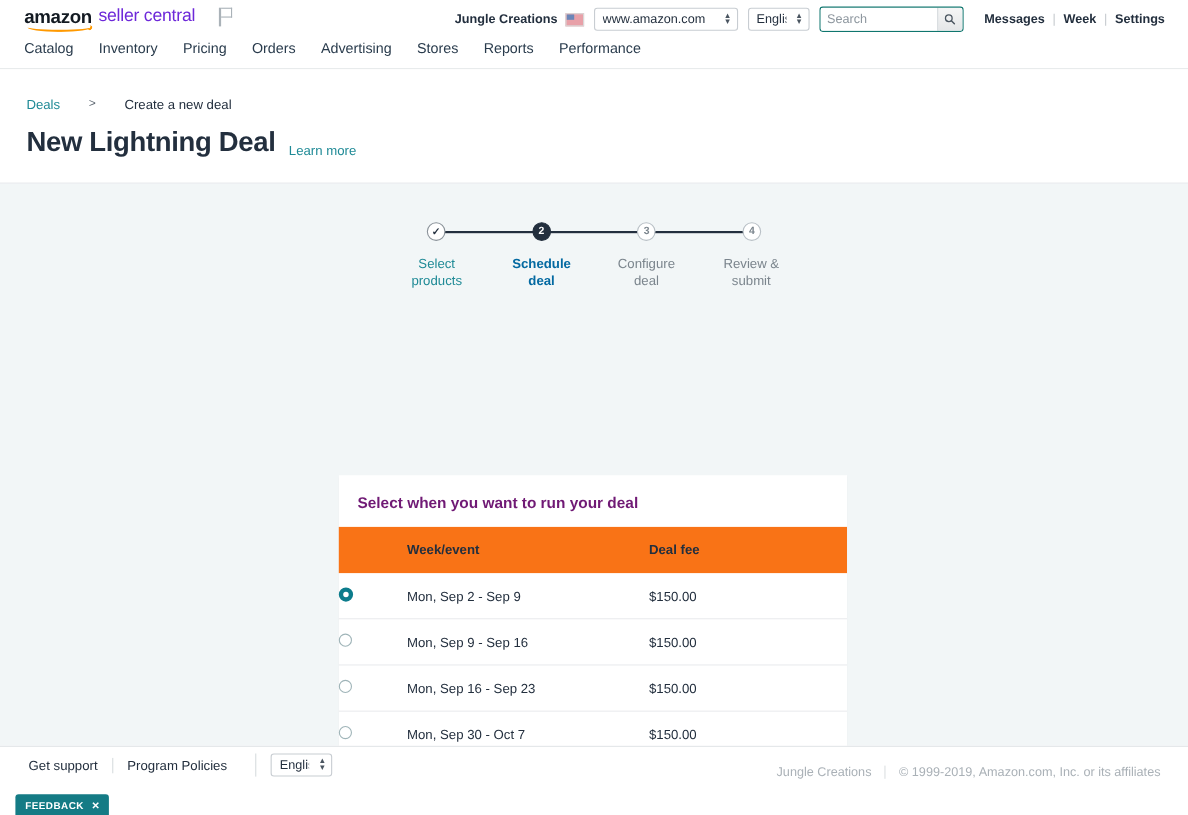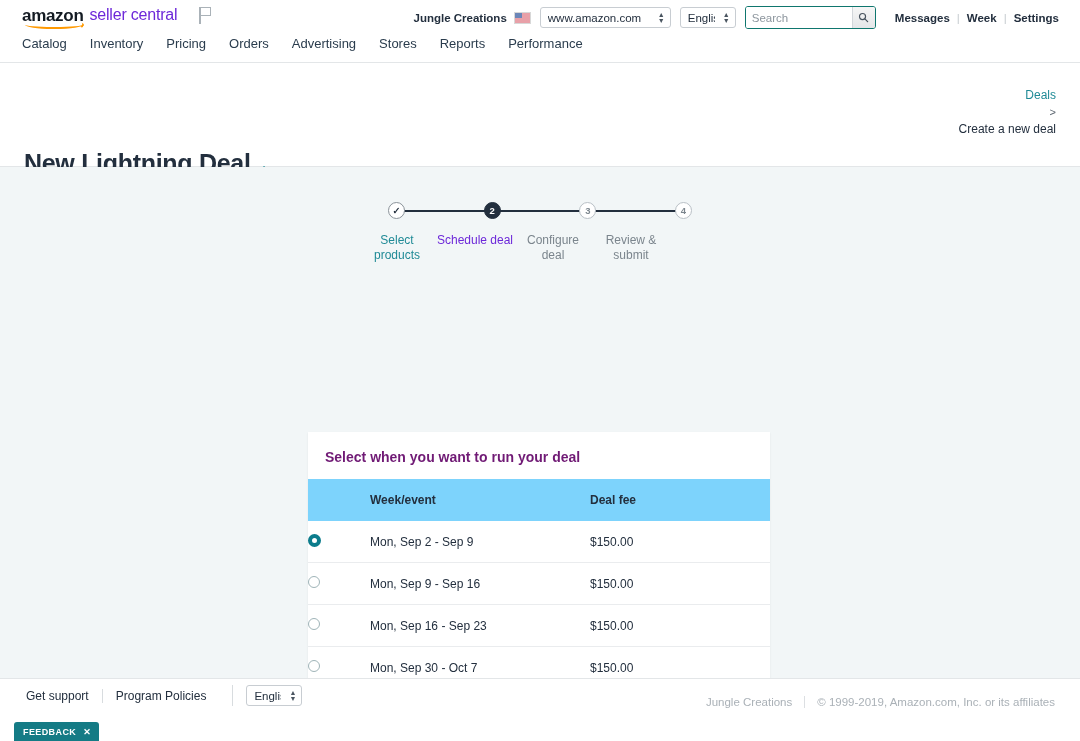--- a/index.html
+++ b/index.html
@@ -210,25 +210,24 @@
   .titlearea {
     background: #ffffff;
     padding: 0 24px;
     position: relative;
     height: 104px;
     box-sizing: border-box;
     border-bottom: 1px solid #e3e6e8;
   }
   .breadcrumb {
     display: flex;
-    align-items: flex-end;
-    gap: 4px;
+    align-items: flex-start;
+    gap: 26px;
     padding-top: 25px;
     font-size: 12px;
-    flex-direction: column;
   }
   .bc-link { color: #1f8a96; text-decoration: none; cursor: pointer; }
   .bc-sep { color: #5c6670; font-size: 11px; }
   .bc-cur { color: #232f3e; }
 
   .title-row {
     display: flex;
     align-items: flex-end;
     gap: 12px;
     margin-top: 13px;
@@ -327,32 +326,33 @@
     background: #232f3e;
     color: #ffffff;
     border: 1.4px solid #232f3e;
   }
   .circle.todo {
     border: 1.4px solid #b9c0c6;
     color: #7b858d;
   }
   .step-labels {
     display: flex;
+    justify-content: space-between;
     margin-top: 13px;
   }
   .step-label {
     width: 78px;
     text-align: center;
     font-size: 12px;
     line-height: 15px;
   }
   .step-label:first-child { margin-left: -30px; }
   .step-label:last-child { margin-right: -30px; }
   .sl-done { color: #1f8a96; cursor: pointer; }
-  .sl-active { color: #6d28d9; font-weight: normal; }
+  .sl-active { color: #0369a1; font-weight: bold; }
   .sl-todo { color: #7b858d; }
 
   
   .card {
     position: absolute;
     left: 308px;
     top: 265px;
     width: 462px;
     background: #ffffff;
     box-shadow: 0 1px 2px rgba(0,0,0,0.07);
@@ -364,21 +364,21 @@
     color: #701a75;
     padding: 17px 17px 14px 17px;
     margin: 0;
   }
   table.deals {
     width: 100%;
     border-collapse: collapse;
     table-layout: fixed;
   }
   table.deals thead th {
-    background: #7dd3fc;
+    background: #f97316;
     height: 42px;
     font-size: 12px;
     font-weight: bold;
     color: #232f3e;
     text-align: left;
     padding: 0;
     vertical-align: middle;
     margin-left: 12px;
   }
   .col-radio { width: 62px; }

